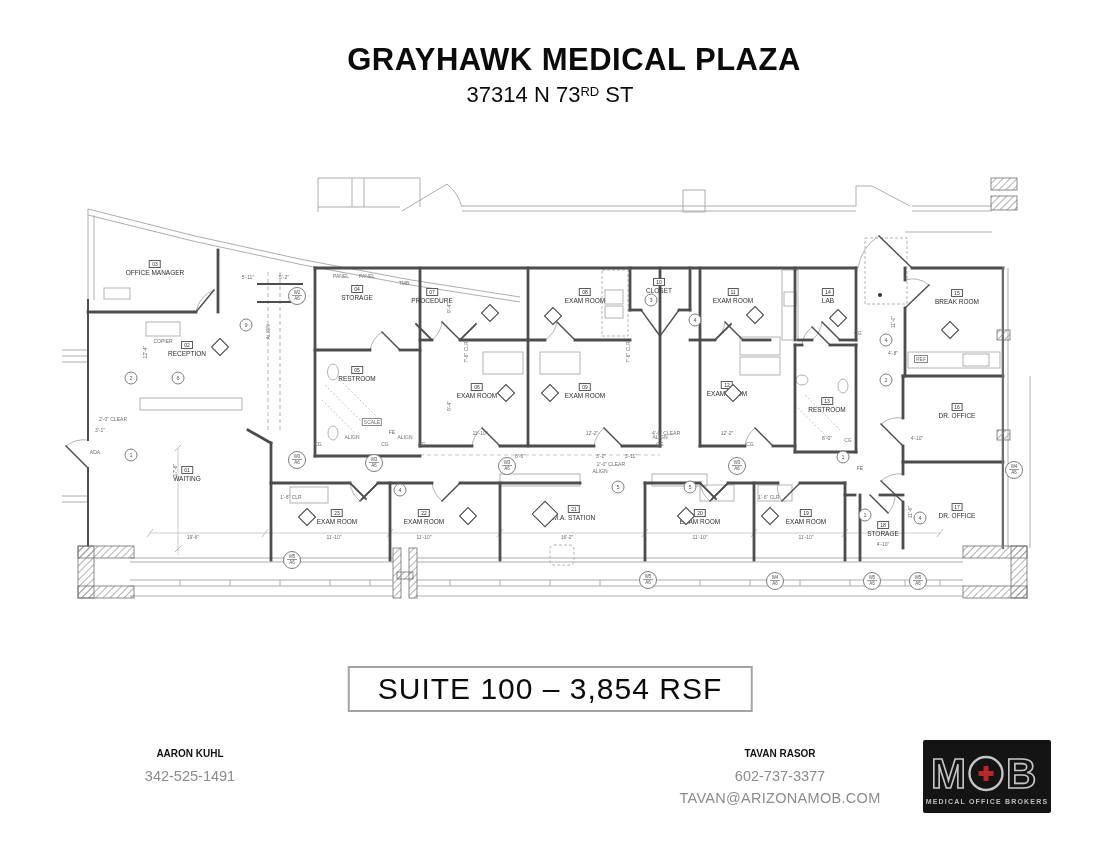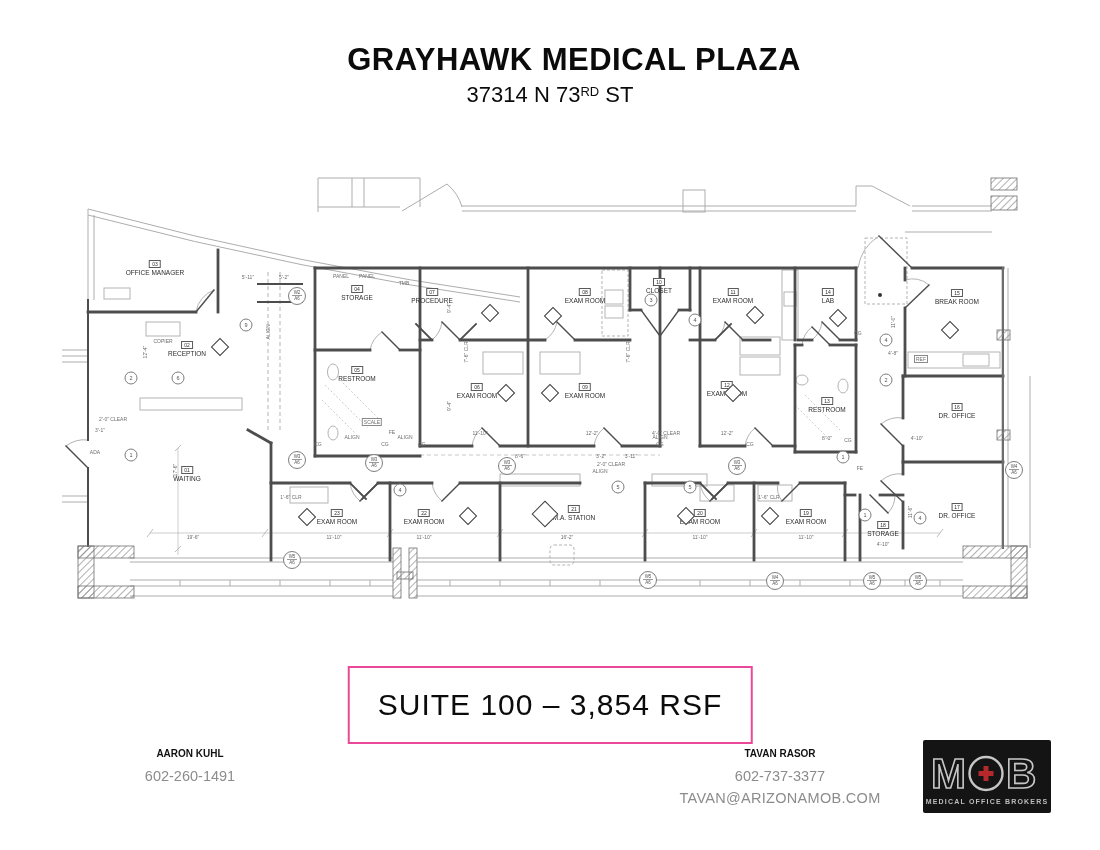--- a/index.html
+++ b/index.html
@@ -26,21 +26,21 @@
            color:#555;background:#fff;}
   .keynote span{display:block;}
   .keynote span:first-child{border-bottom:.7px solid #9a9a9a;margin:1.5px 3px 0 3px;line-height:1.3;}
   .numcircle{position:absolute;width:11px;height:11px;border:1px solid #7d7d7d;border-radius:50%;
              transform:translate(-50%,-50%);text-align:center;font-size:5.5px;line-height:11px;
              color:#555;background:#fff;}
   .diamond{position:absolute;border:1.2px solid #3d3d3d;background:#fff;
            transform:translate(-50%,-50%) rotate(45deg);}
   
   .suite-banner{position:absolute;left:550px;top:666px;transform:translateX(-50%);
-                border:2px solid #ec4899;padding:20px 28px;font-size:30px;color:#0b0b0b;
+                border:2px solid #a3a3a3;padding:4px 28px;font-size:30px;color:#0b0b0b;
                 letter-spacing:1px;white-space:nowrap;}
   
   .contact{position:absolute;width:300px;text-align:center;transform:translateX(-50%);top:743px;}
   .contact .cname{font-size:10px;font-weight:bold;color:#111;line-height:22px;}
   .contact .cphone{font-size:14.5px;color:#8c8c8c;line-height:22px;}
   .contact .cemail{font-size:14.5px;color:#8c8c8c;line-height:22px;letter-spacing:.3px;}
   .logo-box{position:absolute;left:923px;top:740px;}
 </style>
 </head>
 <body>
@@ -438,21 +438,21 @@
       <div class="diamond" style="left: 468px; top: 516px; width: 11px; height: 11px;"></div>
       <div class="diamond" style="left: 545px; top: 514px; width: 17px; height: 17px;"></div>
       <div class="diamond" style="left: 686px; top: 516px; width: 11px; height: 11px;"></div>
       <div class="diamond" style="left: 770px; top: 516px; width: 11px; height: 11px;"></div>
     </div>
 
   <div class="suite-banner">SUITE 100 – 3,854 RSF</div>
 
   <div class="contact" style="left:190px">
     <div class="cname">AARON KUHL</div>
-    <div class="cphone">602-260-1491</div>
+    <div class="cphone">342-525-1491</div>
   </div>
   <div class="contact" style="left:780px">
     <div class="cname">TAVAN RASOR</div>
     <div class="cphone">602-737-3377</div>
     <div class="cemail">TAVAN@ARIZONAMOB.COM</div>
   </div>
 
   <div class="logo-box">
     <svg width="128" height="73" viewBox="0 0 128 73">
       <rect x="0" y="0" width="128" height="73" rx="2" fill="#141414"></rect>

